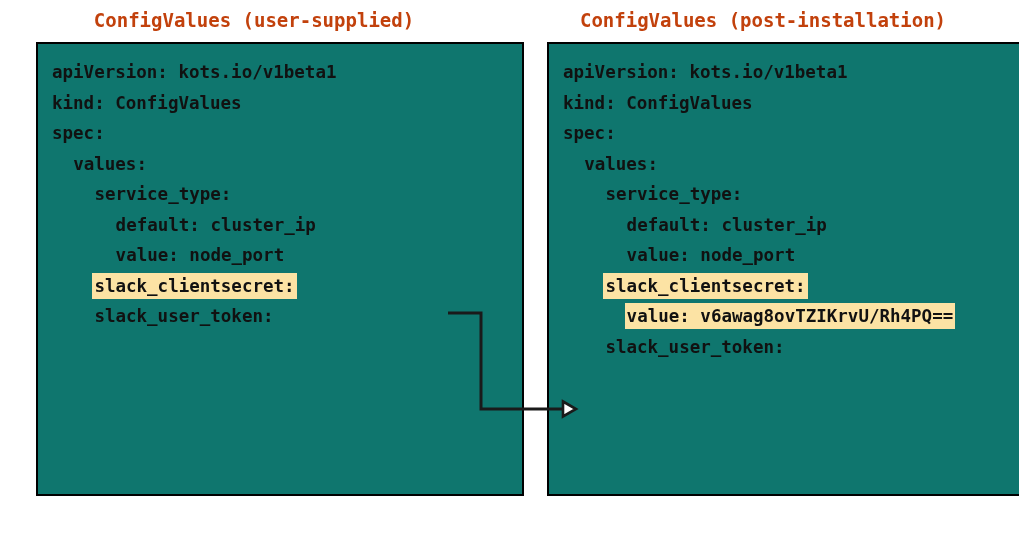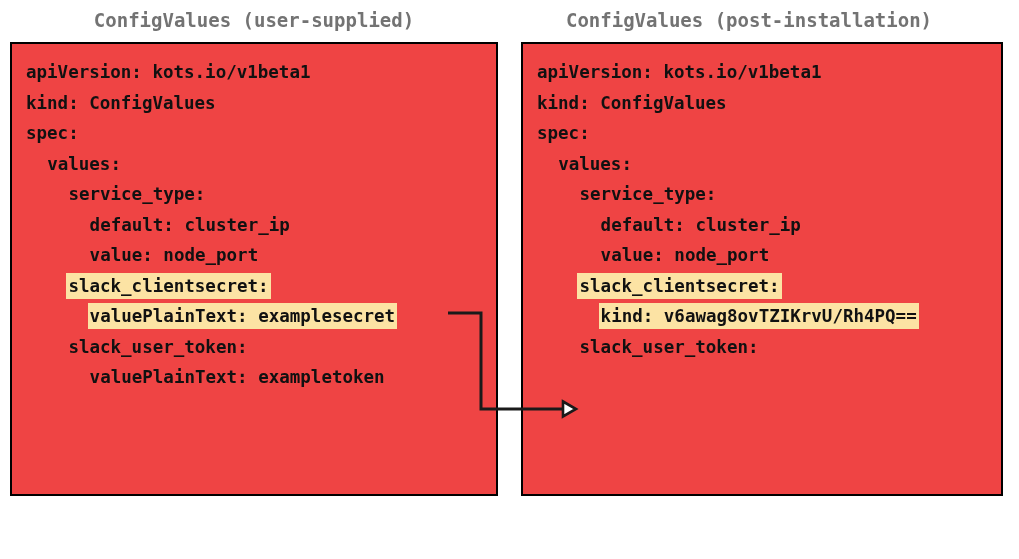--- a/index.html
+++ b/index.html
@@ -13,38 +13,39 @@
     position: relative;
     overflow: hidden;
     font-family: "DejaVu Sans Mono", "Liberation Mono", monospace;
   }
 
   .panel-title {
     position: absolute;
     font-family: "DejaVu Sans Mono", "Liberation Mono", monospace;
     font-size: 19px;
     font-weight: bold;
-    color: #737373;
+    color: #c2410c;
     letter-spacing: 0px;
     white-space: pre;
     text-align: center;
     top: 8px;
     line-height: 24px;
   }
   #title-left  { left: 10px;  width: 488px; }
-  #title-right { left: 508px; width: 482px; }
+  #title-right { left: 522px; width: 482px; }
 
   .panel {
     position: absolute;
     top: 42px;
     height: 454px;
     box-sizing: border-box;
-    background: #ef4444;
+    background: #0f766e;
     border: 2px solid #000000;
     overflow: hidden;
+    margin-left: 26px;
   }
   #panel-left  { left: 10px;  width: 488px; }
   #panel-right { left: 521px; width: 482px; }
 
   .code-block {
     position: absolute;
     top: 12px;
     left: 12px;
     right: 4px;
   }
@@ -89,39 +90,37 @@
   <div class="panel" id="panel-left">
     <div class="code-block" id="code-left">
         <div class="code-line"><span style="display: inline-block; width: 0px;"></span><span class="txt">apiVersion: kots.io/v1beta1</span></div>
         <div class="code-line"><span style="display: inline-block; width: 0px;"></span><span class="txt">kind: ConfigValues</span></div>
         <div class="code-line"><span style="display: inline-block; width: 0px;"></span><span class="txt">spec:</span></div>
         <div class="code-line"><span style="display: inline-block; width: 21.2px;"></span><span class="txt">values:</span></div>
         <div class="code-line"><span style="display: inline-block; width: 42.4px;"></span><span class="txt">service_type:</span></div>
         <div class="code-line"><span style="display: inline-block; width: 63.6px;"></span><span class="txt">default: cluster_ip</span></div>
         <div class="code-line"><span style="display: inline-block; width: 63.6px;"></span><span class="txt">value: node_port</span></div>
         <div class="code-line hl"><span style="display: inline-block; width: 42.4px;"></span><span class="txt">slack_clientsecret:</span></div>
-        <div class="code-line hl"><span style="display: inline-block; width: 63.6px;"></span><span class="txt">valuePlainText: examplesecret</span></div>
         <div class="code-line"><span style="display: inline-block; width: 42.4px;"></span><span class="txt">slack_user_token:</span></div>
-        <div class="code-line"><span style="display: inline-block; width: 63.6px;"></span><span class="txt">valuePlainText: exampletoken</span></div>
       </div>
   </div>
 
   <div class="panel-title" id="title-right">ConfigValues (post-installation)</div>
 
   <div class="panel" id="panel-right">
     <div class="code-block" id="code-right">
         <div class="code-line"><span style="display: inline-block; width: 0px;"></span><span class="txt">apiVersion: kots.io/v1beta1</span></div>
         <div class="code-line"><span style="display: inline-block; width: 0px;"></span><span class="txt">kind: ConfigValues</span></div>
         <div class="code-line"><span style="display: inline-block; width: 0px;"></span><span class="txt">spec:</span></div>
         <div class="code-line"><span style="display: inline-block; width: 21.2px;"></span><span class="txt">values:</span></div>
         <div class="code-line"><span style="display: inline-block; width: 42.4px;"></span><span class="txt">service_type:</span></div>
         <div class="code-line"><span style="display: inline-block; width: 63.6px;"></span><span class="txt">default: cluster_ip</span></div>
         <div class="code-line"><span style="display: inline-block; width: 63.6px;"></span><span class="txt">value: node_port</span></div>
         <div class="code-line hl"><span style="display: inline-block; width: 42.4px;"></span><span class="txt">slack_clientsecret:</span></div>
-        <div class="code-line hl"><span style="display: inline-block; width: 63.6px;"></span><span class="txt">kind: v6awag8ovTZIKrvU/Rh4PQ==</span></div>
+        <div class="code-line hl"><span style="display: inline-block; width: 63.6px;"></span><span class="txt">value: v6awag8ovTZIKrvU/Rh4PQ==</span></div>
         <div class="code-line"><span style="display: inline-block; width: 42.4px;"></span><span class="txt">slack_user_token:</span></div>
       </div>
   </div>
 
   <svg id="connector" viewBox="0 0 1019 559" xmlns="http://www.w3.org/2000/svg">
     <polyline id="connector-path" points="448,313 481,313 481,409 563,409" fill="none" stroke="#1a1a1a" stroke-width="3"></polyline>
     <polygon id="connector-head" points="563,401.5 576,409 563,416.5" fill="#ffffff" stroke="#1a1a1a" stroke-width="2.6" stroke-linejoin="miter"></polygon>
   </svg>
 
 </div>

